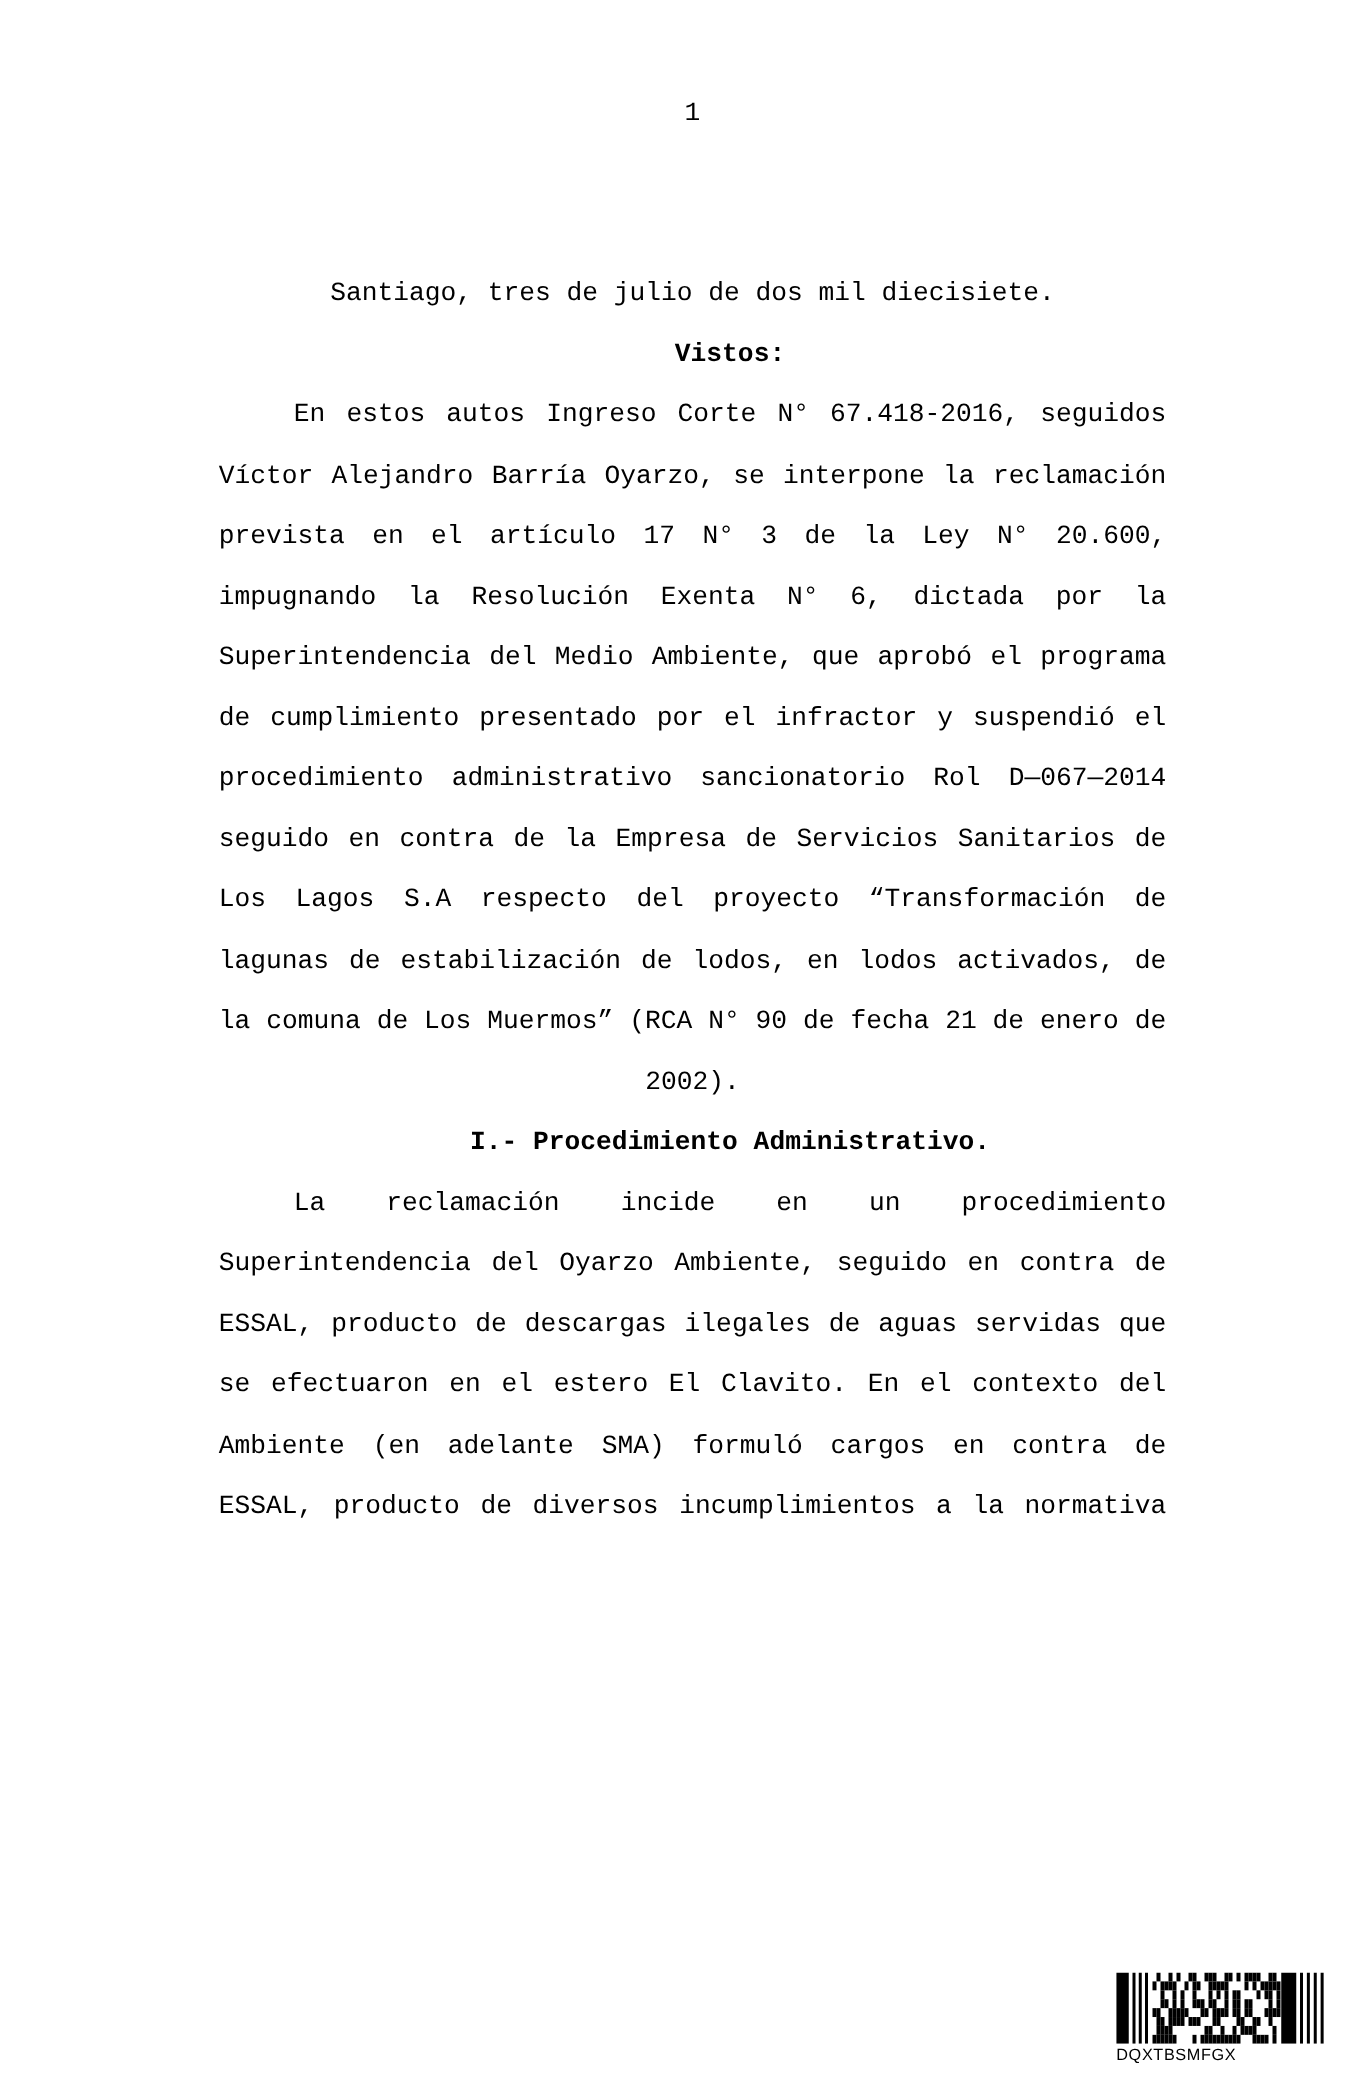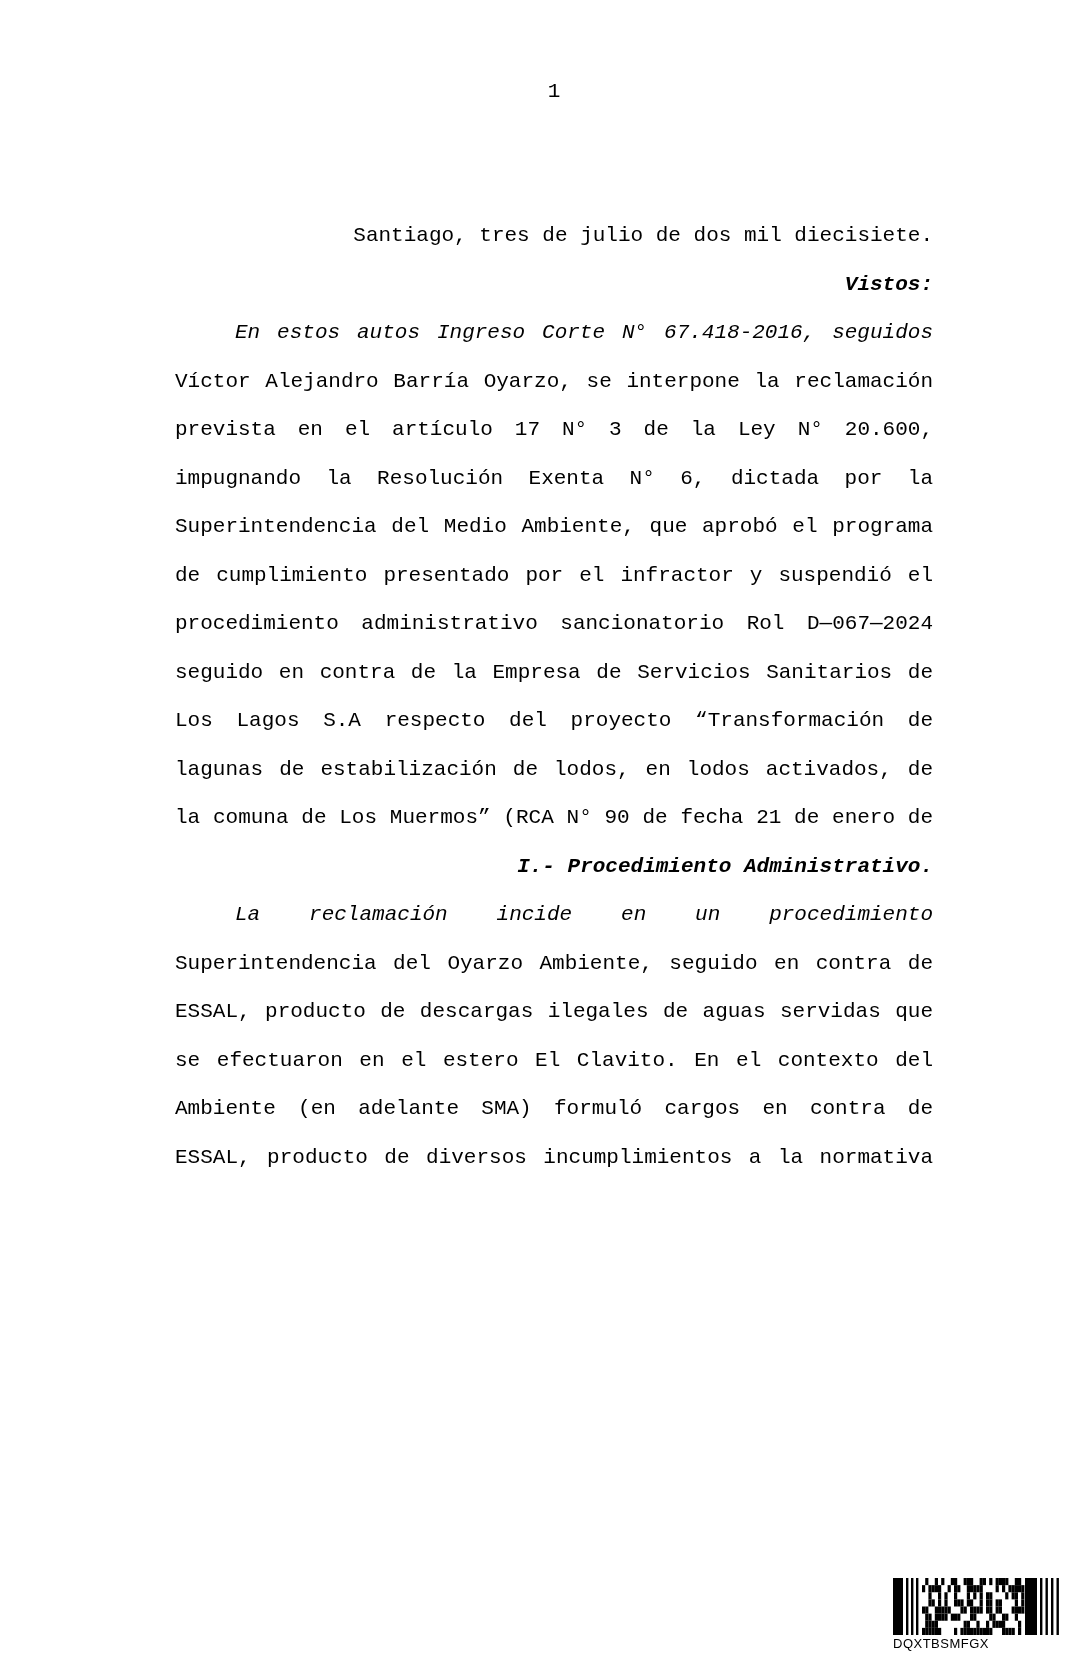--- a/index.html
+++ b/index.html
@@ -29,29 +29,28 @@
     position: absolute;
     top: 212px;
     left: 175px;
     width: 758px;
     font-size: 21px;
     line-height: 48.5px;
   }
   .line {
     height: 48.5px;
     white-space: normal;
-    text-align: right;
+    text-align: center;
   }
   .line.justify {
     text-align: justify;
     text-align-last: justify;
   }
   .line.indent {
     padding-left: 60px;
-    font-style: italic;
   }
   .line.bold {
     font-weight: bold;
   }
   .barcode-wrap {
     position: absolute;
     left: 893px;
     top: 1578px;
     width: 170px;
   }
@@ -76,25 +75,26 @@
   <div class="page-number">1</div>
   <div class="text-block" id="text-block">
       <div class="line">Santiago, tres de julio de dos mil diecisiete.</div>
       <div class="line indent bold">Vistos:</div>
       <div class="line justify indent">En estos autos Ingreso Corte N° 67.418-2016, seguidos</div>
       <div class="line justify">Víctor Alejandro Barría Oyarzo, se interpone la reclamación</div>
       <div class="line justify">prevista en el artículo 17 N° 3 de la Ley N° 20.600,</div>
       <div class="line justify">impugnando la Resolución Exenta N° 6, dictada por la</div>
       <div class="line justify">Superintendencia del Medio Ambiente, que aprobó el programa</div>
       <div class="line justify">de cumplimiento presentado por el infractor y suspendió el</div>
-      <div class="line justify">procedimiento administrativo sancionatorio Rol D—067—2024</div>
+      <div class="line justify">procedimiento administrativo sancionatorio Rol D—067—2014</div>
       <div class="line justify">seguido en contra de la Empresa de Servicios Sanitarios de</div>
       <div class="line justify">Los Lagos S.A respecto del proyecto “Transformación de</div>
       <div class="line justify">lagunas de estabilización de lodos, en lodos activados, de</div>
       <div class="line justify">la comuna de Los Muermos” (RCA N° 90 de fecha 21 de enero de</div>
+      <div class="line">2002).</div>
       <div class="line indent bold">I.- Procedimiento Administrativo.</div>
       <div class="line justify indent">La reclamación incide en un procedimiento</div>
       <div class="line justify">Superintendencia del Oyarzo Ambiente, seguido en contra de</div>
       <div class="line justify">ESSAL, producto de descargas ilegales de aguas servidas que</div>
       <div class="line justify">se efectuaron en el estero El Clavito. En el contexto del</div>
       <div class="line justify">Ambiente (en adelante SMA) formuló cargos en contra de</div>
       <div class="line justify">ESSAL, producto de diversos incumplimientos a la normativa</div>
     </div>
   <div class="barcode-wrap">
     <svg class="barcode-svg" id="barcode-svg" xmlns="http://www.w3.org/2000/svg" viewBox="0 0 170 57">

